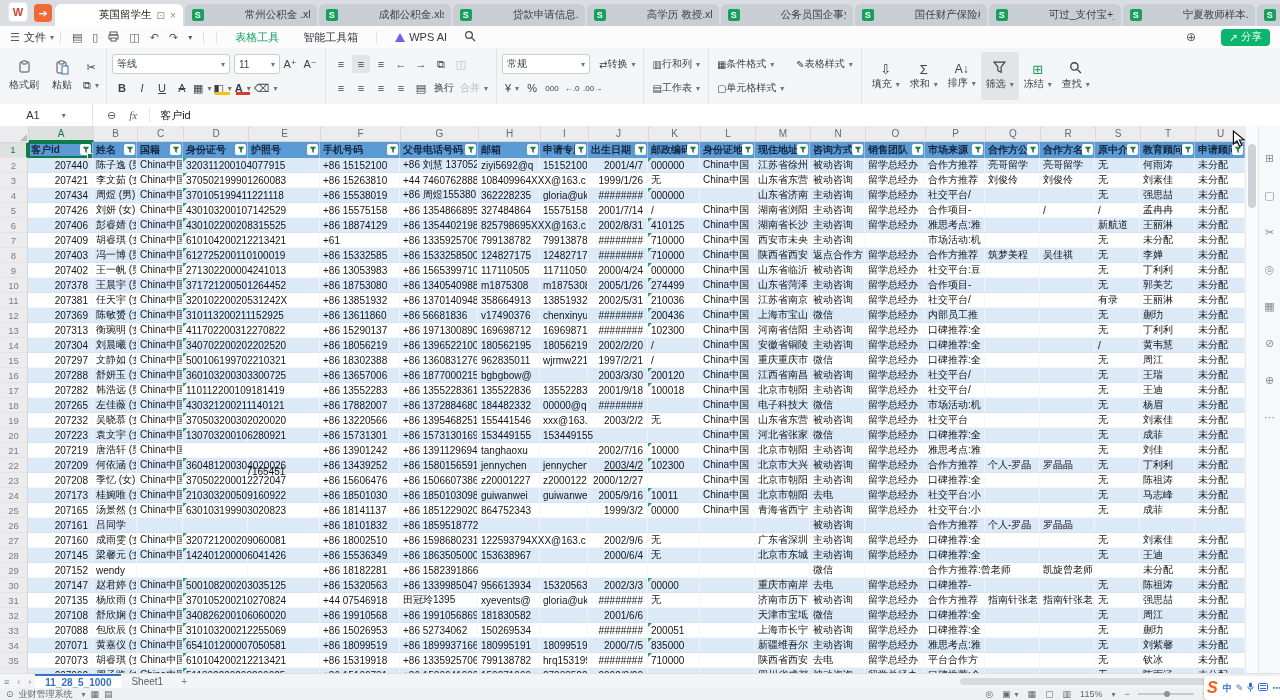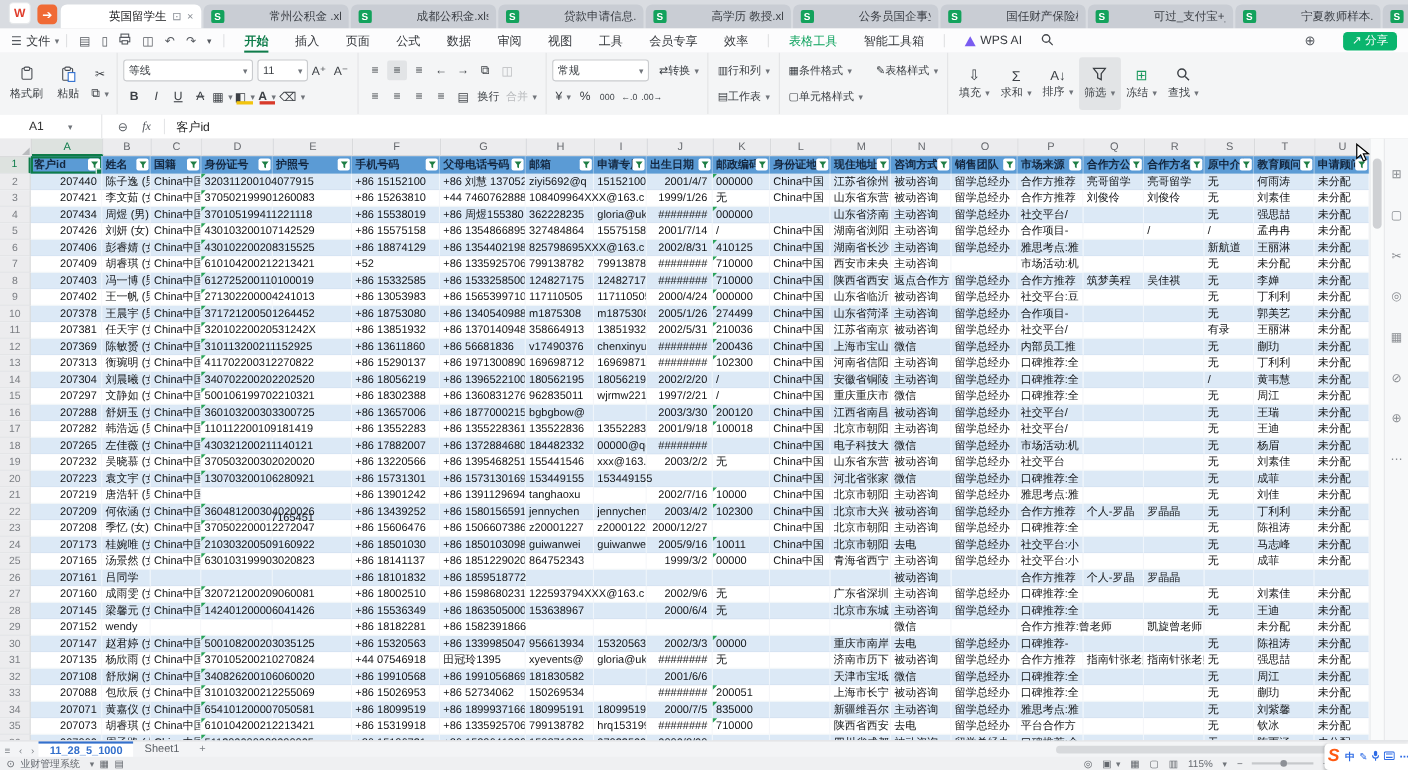--- a/index.html
+++ b/index.html
@@ -205,32 +205,20 @@
         <rect x="2" y="1" width="7" height="3" fill="none" stroke="#55595f"></rect>
         <rect x="1" y="4" width="9" height="4" fill="none" stroke="#55595f"></rect>
         <rect x="3" y="7" width="5" height="3" fill="#fff" stroke="#55595f"></rect>
       </svg>
   </span>
   <span class="mico">◫</span>
   <span class="mico">↶</span>
   <span class="mico">↷</span>
   <span class="mico" style="font-size:8px;">▾</span>
   <span class="msep"></span>
-  <div id="menu-tabs" style="display: flex;">
-      <div class="mtab active">开始</div>
-      <div class="mtab">插入</div>
-      <div class="mtab">页面</div>
-      <div class="mtab">公式</div>
-      <div class="mtab">数据</div>
-      <div class="mtab">审阅</div>
-      <div class="mtab">视图</div>
-      <div class="mtab">工具</div>
-      <div class="mtab">会员专享</div>
-      <div class="mtab">效率</div>
-    </div>
   <span class="msep"></span>
   <div class="mtab tool">表格工具</div>
   <div class="mtab">智能工具箱</div>
   <span class="msep"></span>
   <div class="mtab">
     <span class="ai-tri"></span>
     <span>WPS AI</span>
   </div>
   <span class="mico">
     <svg width="12" height="12" viewBox="0 0 12 12">
@@ -730,21 +718,21 @@
         <div class="cell" style="width: 55px;">王丽淋</div>
         <div class="cell" style="width: 50px;">未分配</div>
       </div>
       <div class="row grow">
         <div class="gut">7</div>
         <div class="cell ar" style="width: 65px;">207409</div>
         <div class="cell" style="width: 44px;">胡睿琪 (女</div>
         <div class="cell" style="width: 46px;">China中国</div>
         <div class="cell spill tri" style="width: 65px;">610104200212213421</div>
         <div class="cell" style="width: 72px;"></div>
-        <div class="cell" style="width: 80px;">+52</div>
+        <div class="cell" style="width: 80px;">+61</div>
         <div class="cell" style="width: 78px;">+86 1335925706</div>
         <div class="cell" style="width: 62px;">799138782</div>
         <div class="cell" style="width: 48px;">799138782</div>
         <div class="cell ar" style="width: 60px;">########</div>
         <div class="cell tri" style="width: 52px;">710000</div>
         <div class="cell" style="width: 55px;">China中国</div>
         <div class="cell" style="width: 55px;">西安市未央</div>
         <div class="cell spill" style="width: 55px;">主动咨询</div>
         <div class="cell" style="width: 60px;"></div>
         <div class="cell spill" style="width: 60px;">市场活动:机</div>
@@ -1094,21 +1082,21 @@
         <div class="gut">22</div>
         <div class="cell ar" style="width: 65px;">207209</div>
         <div class="cell" style="width: 44px;">何依涵 (女</div>
         <div class="cell" style="width: 46px;">China中国</div>
         <div class="cell spill tri" style="width: 65px;">360481200304020026</div>
         <div class="cell" style="width: 72px;"></div>
         <div class="cell" style="width: 80px;">+86 13439252</div>
         <div class="cell" style="width: 78px;">+86 1580156591</div>
         <div class="cell" style="width: 62px;">jennychen</div>
         <div class="cell" style="width: 48px;">jennychen</div>
-        <div class="cell ar" style="width: 60px;">2003/4/2</div>
+        <div class="cell ar" style="width: 60px; text-decoration: underline;">2003/4/2</div>
         <div class="cell tri" style="width: 52px;">102300</div>
         <div class="cell" style="width: 55px;">China中国</div>
         <div class="cell" style="width: 55px;">北京市大兴</div>
         <div class="cell" style="width: 55px;">被动咨询</div>
         <div class="cell" style="width: 60px;">留学总经办</div>
         <div class="cell" style="width: 60px;">合作方推荐</div>
         <div class="cell" style="width: 55px;">个人-罗晶</div>
         <div class="cell" style="width: 55px;">罗晶晶</div>
         <div class="cell" style="width: 45px;">无</div>
         <div class="cell" style="width: 55px;">丁利利</div>

